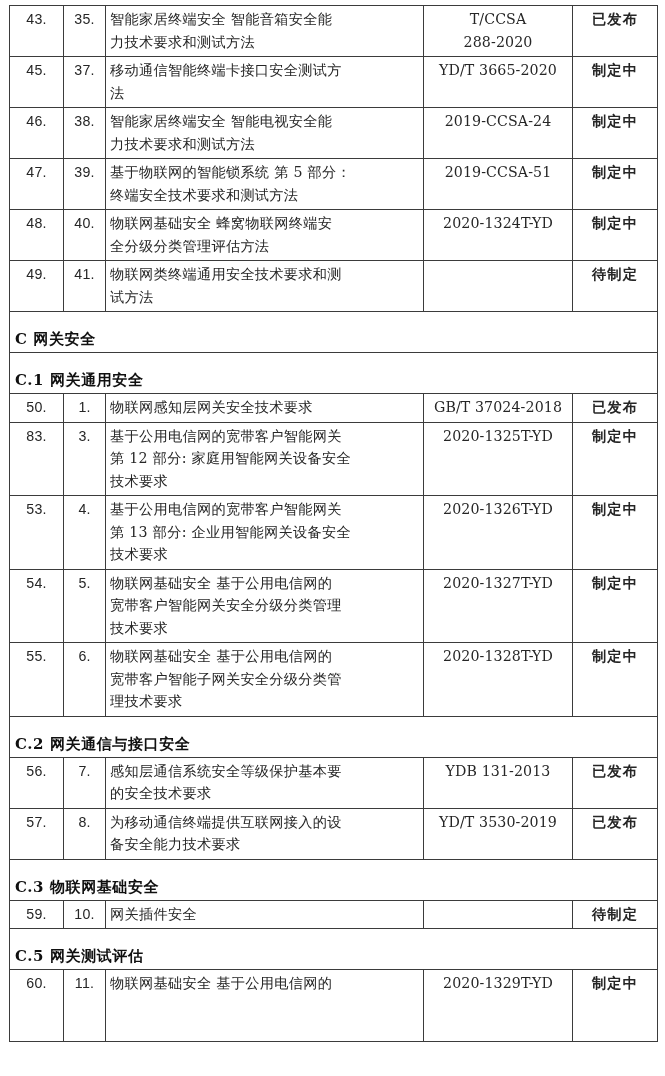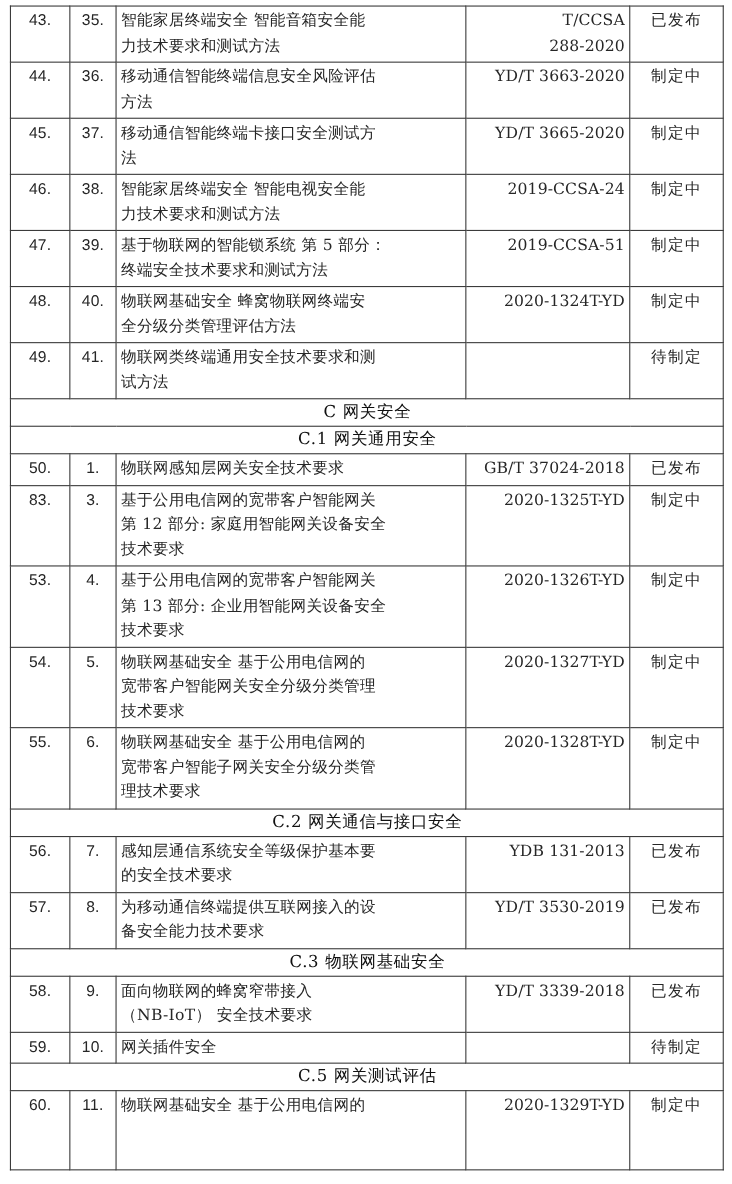--- a/index.html
+++ b/index.html
@@ -45,35 +45,36 @@
   td.seq, td.idx {
     text-align: center;
     font-family: Liberation Sans, sans-serif;
     letter-spacing: 0.2px;
   }
   td.name {
     text-align: left;
     letter-spacing: 0.3px;
   }
   td.number {
-    text-align: right;
+    text-align: center;
     letter-spacing: 0.1px;
     margin-top: 12px;
   }
   td.status {
     text-align: center;
     letter-spacing: 1.2px;
+    font-weight: bold;
   }
   tr.section-row td.section {
-    font-weight: normal;
+    font-weight: bold;
     font-size: 15px;
     line-height: 21px;
-    padding: 1px 4px 2px 5px;
+    padding: 17px 4px 2px 5px;
     letter-spacing: 0.6px;
-    text-align: center;
+    text-align: left;
     color: #101010;
   }
   
   tr.h1 td { height: 21px; }
   tr.h2 td { height: 44px; }
   tr.h3 td { height: 66px; }
   tr.hs td { height: 18px; }
   .nm-line { display: block; white-space: nowrap; }
 </style>
 </head>
@@ -96,32 +97,20 @@
             <span class="nm-line">智能家居终端安全  智能音箱安全能</span>
             <span class="nm-line">力技术要求和测试方法</span>
           </td>
           <td class="number">
             <span class="nm-line">T/CCSA</span>
             <span class="nm-line">288-2020</span>
           </td>
           <td class="status">已发布</td>
         </tr>
         <tr class="h2">
-          <td class="seq">44.</td>
-          <td class="idx">36.</td>
-          <td class="name">
-            <span class="nm-line">移动通信智能终端信息安全风险评估</span>
-            <span class="nm-line">方法</span>
-          </td>
-          <td class="number">
-            <span class="nm-line">YD/T 3663-2020</span>
-          </td>
-          <td class="status">制定中</td>
-        </tr>
-        <tr class="h2">
           <td class="seq">45.</td>
           <td class="idx">37.</td>
           <td class="name">
             <span class="nm-line">移动通信智能终端卡接口安全测试方</span>
             <span class="nm-line">法</span>
           </td>
           <td class="number">
             <span class="nm-line">YD/T 3665-2020</span>
           </td>
           <td class="status">制定中</td>
@@ -265,32 +254,20 @@
             <span class="nm-line">为移动通信终端提供互联网接入的设</span>
             <span class="nm-line">备安全能力技术要求</span>
           </td>
           <td class="number">
             <span class="nm-line">YD/T 3530-2019</span>
           </td>
           <td class="status">已发布</td>
         </tr>
         <tr class="section-row hs">
           <td class="section" colspan="5">C.3 物联网基础安全</td>
-        </tr>
-        <tr class="h2">
-          <td class="seq">58.</td>
-          <td class="idx">9.</td>
-          <td class="name">
-            <span class="nm-line">面向物联网的蜂窝窄带接入</span>
-            <span class="nm-line">（NB-IoT） 安全技术要求</span>
-          </td>
-          <td class="number">
-            <span class="nm-line">YD/T 3339-2018</span>
-          </td>
-          <td class="status">已发布</td>
         </tr>
         <tr class="h1">
           <td class="seq">59.</td>
           <td class="idx">10.</td>
           <td class="name">
             <span class="nm-line">网关插件安全</span>
           </td>
           <td class="number">
             <span class="nm-line"></span>
           </td>

